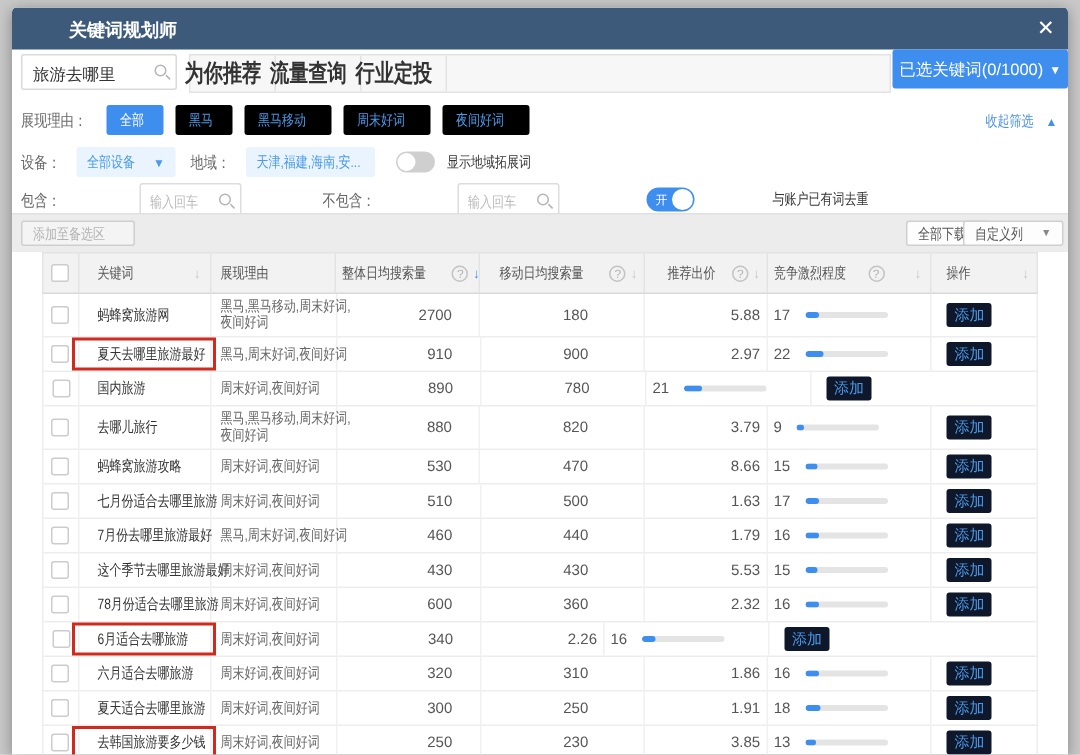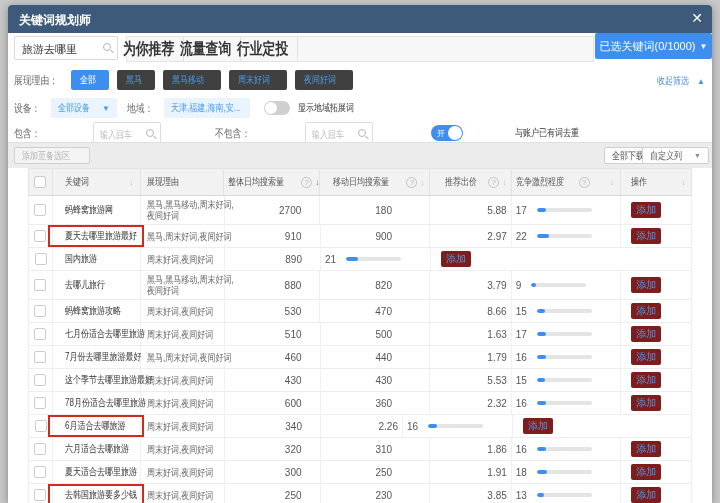--- a/index.html
+++ b/index.html
@@ -4,21 +4,21 @@
 <style>
   * { margin:0; padding:0; box-sizing:border-box; }
   html,body { width:720px; height:503px; overflow:hidden; background:#c9c9c9;
     font-family:"Liberation Sans", sans-serif; }
   .dialog { position:absolute; left:8px; top:5px; width:704px; height:498px;
     background:#fff; border-radius:3px 3px 0 0; box-shadow:0 2px 10px rgba(0,0,0,.35); overflow:hidden; }
 
   
   .titlebar { position:absolute; left:0; top:0; width:704px; height:28px; background:#3d5a7a;
     border-radius:3px 3px 0 0; }
-  .titlebar .title { position:absolute; left:11px; top:7px; color:#fff; font-size:12px; font-weight:bold; }
+  .titlebar .title { position:absolute; left:38px; top:7px; color:#fff; font-size:12px; font-weight:bold; }
   .titlebar .close { position:absolute; right:9px; top:5px; color:#fff; font-size:14px; cursor:pointer; }
 
   
   .search-box { position:absolute; left:6px; top:31px; width:104px; height:24px;
     border:1px solid #d9d9d9; border-radius:2px; background:#fff; }
   .search-box .val { position:absolute; left:7px; top:5px; font-size:11px; color:#333; }
   .mag-icon { position:absolute; right:6px; top:6px; width:8px; height:8px;
     border:1px solid #b5b5b5; border-radius:50%; }
   .mag-icon::after { content:""; position:absolute; left:6px; top:7px; width:4px; height:1px;
     background:#b5b5b5; transform:rotate(45deg); }
@@ -29,21 +29,21 @@
   .selected-btn { position:absolute; left:587px; top:28px; width:117px; height:26px;
     background:#3e8ef0; border-radius:2px; color:#fff; font-size:11px; display:flex;
     align-items:center; justify-content:center; cursor:pointer; }
   .caret-down { font-size:8px; margin-left:4px; }
 
   
   .cjk { display:inline-block; transform:scaleX(.8); transform-origin:0 50%; white-space:nowrap; }
   .frow { position:absolute; left:6px; height:22px; display:flex; align-items:center; font-size:11px; color:#666; }
   .reason-row { top:64px; }
   .flabel { margin-right:2px; color:#666; }
-  .chip { height:20px; padding:0 9px; margin-right:8px; border-radius:2px; background:#404040;
+  .chip { height:20px; padding:0 9px; margin-right:8px; border-radius:2px; background:#000000;
     color:#4a9aea; font-size:10px; display:flex; align-items:center; cursor:pointer; }
   .chip.active { background:#3e8ef0; color:#fff; }
   .collapse-link { position:absolute; right:7px; top:69px; font-size:10px; color:#4a90e2; cursor:pointer; }
   .tri-up { font-size:8px; }
   .device-row { top:92px; }
   .sel-chip { height:20px; padding:0 7px; margin:0 10px 0 2px; border-radius:2px; background:#e9f4fe;
     color:#4a9aea; font-size:10px; display:flex; align-items:center; cursor:pointer; max-width:86px; overflow:hidden; }
   .sel-chip .caret-down { color:#4a9aea; }
   .toggle-off { position:relative; width:26px; height:14px; background:#cfcfcf; border-radius:7px;
     margin:0 8px 0 4px; cursor:pointer; }
@@ -94,21 +94,21 @@
   .kw-text { font-size:10px; color:#333; }
   .reason-lines { line-height:11px; }
   .rline { display:block; font-size:10px; color:#666; transform:scaleX(.8); transform-origin:0 50%; white-space:nowrap; }
   .sort-icon { color:#c5c5c5; font-size:9px; margin-left:3px; }
   .sort-icon.active { color:#3e8ef0; }
   .sort-right { position:absolute; right:6px; }
   .info-icon { display:inline-block; width:11px; height:11px; border:1px solid #c3c3c3; border-radius:50%;
     color:#b3b3b3; font-size:8px; line-height:10px; text-align:center; margin-left:3px; flex:none; }
   .bar-track { width:55px; height:4px; background:#e4e4e4; border-radius:2px; margin-left:10px; overflow:hidden; }
   .bar-fill { height:4px; background:#3e8ef0; border-radius:2px; }
-  .add-btn { width:30px; height:16px; background:#7f1d1d; color:#4a9aea; font-size:10px;
+  .add-btn { width:30px; height:16px; background:#0f172a; color:#4a9aea; font-size:10px;
     display:flex; align-items:center; justify-content:center; border-radius:2px; cursor:pointer; }
   .hl-box { display:none; position:absolute; left:-5px; top:0; width:96px; height:100%;
     border:2px solid #cf2a1d; z-index:3; pointer-events:none; }
   .c-kw.hl .hl-box { display:block; }
 </style>
 </head>
 <body>
 
 <div class="dialog">
 
@@ -307,20 +307,21 @@
     <div class="td c-kw kw-cell">
 
       <span class="kw-text cjk">国内旅游</span>
     </div>
     <div class="td c-reason">
             <span class="reason-lines">
               <span class="rline">周末好词,夜间好词</span>
             </span>
           </div>
     <div class="td c-overall v-overall">890</div>
+    <div class="td c-mobile v-mobile">780</div>
     <div class="td c-comp">
       <span class="v-comp">21</span>
       <span class="bar-track">
               <span class="bar-fill" style="display: block; width: 12px;"></span>
             </span>
     </div>
     <div class="td c-action">
             <span class="add-btn">添加</span>
           </div>
   </div>

